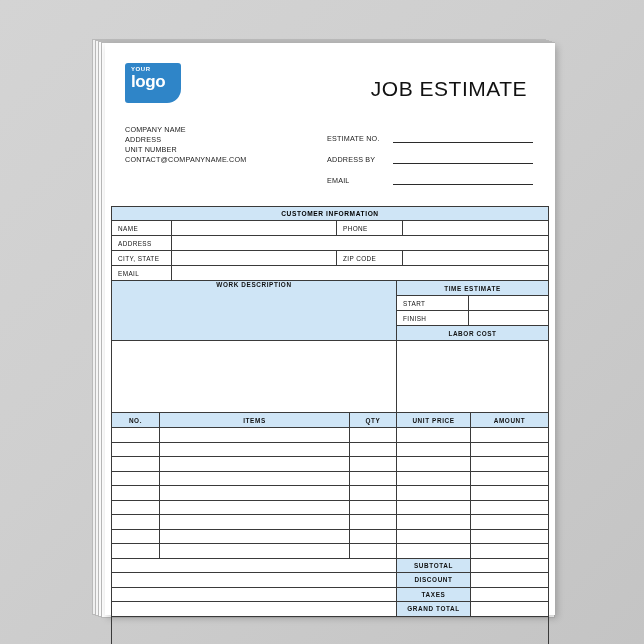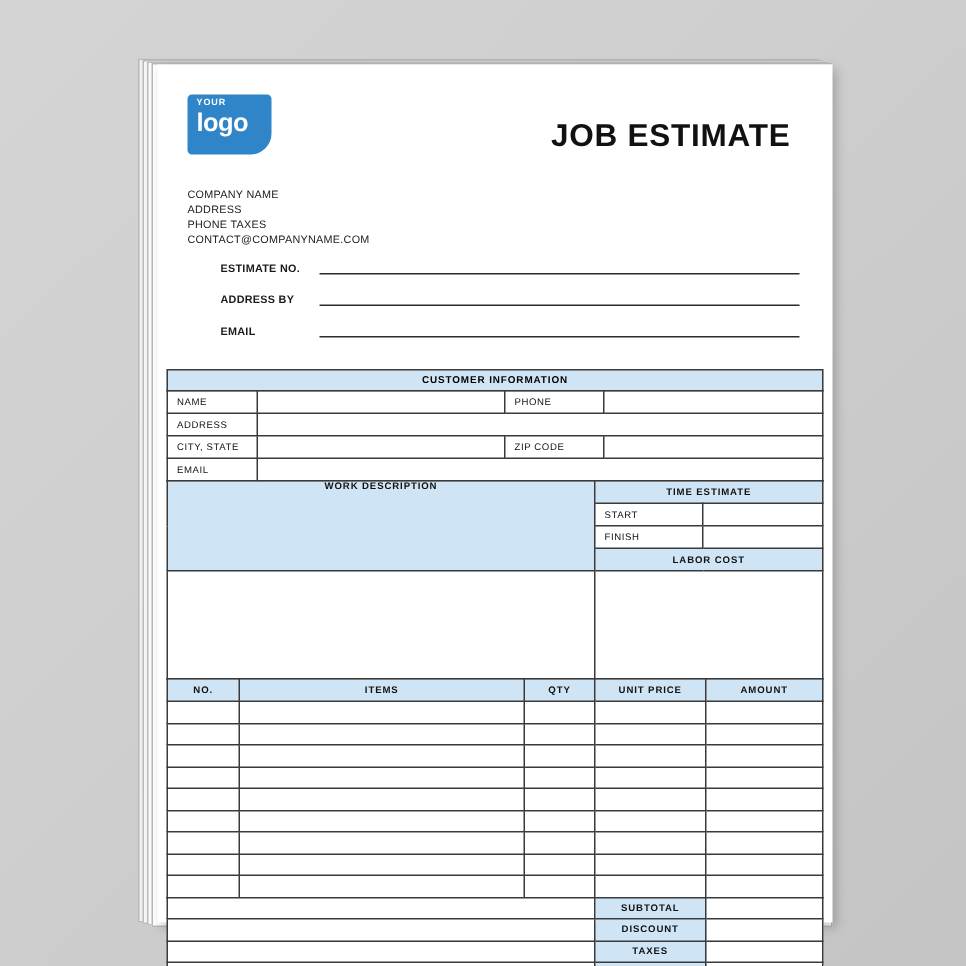--- a/index.html
+++ b/index.html
@@ -45,21 +45,21 @@
     position: absolute;
     left: 6px;
     top: 6px;
     right: 6px;
     bottom: 6px;
   }
 
   
   .header {
     display: flex;
-    align-items: flex-end;
+    align-items: center;
     justify-content: space-between;
     padding: 14px 10px 0 14px;
   }
   .logo {
     width: 56px;
     height: 40px;
     background: #2f85c8;
     border-radius: 3px 3px 14px 3px;
     color: #ffffff;
     position: relative;
@@ -73,47 +73,45 @@
     line-height: 7px;
   }
   .logo .logotext {
     font-size: 17px;
     font-weight: bold;
     line-height: 18px;
     letter-spacing: -0.4px;
   }
   .doc-title {
     font-size: 21px;
-    font-weight: bold;
+    font-weight: normal;
     letter-spacing: 0.5px;
     color: #111111;
     margin-top: 12px;
     margin-right: 12px;
   }
 
   
   .mid {
     display: flex;
     padding: 22px 10px 10px 14px;
     font-size: 7.2px;
     color: #1a1a1a;
-    flex-direction: column;
   }
   .company {
     width: 180px;
   }
   .company div {
     line-height: 10px;
     letter-spacing: 0.2px;
   }
   .meta {
     flex: 1;
     padding-left: 22px;
     padding-top: 8px;
-    font-weight: bold;
   }
   .meta-row {
     display: flex;
     align-items: flex-end;
     margin-bottom: 11px;
   }
   .meta-label {
     width: 66px;
     font-size: 7.2px;
     letter-spacing: 0.2px;
@@ -192,21 +190,21 @@
           <div class="your">YOUR</div>
           <div class="logotext">logo</div>
         </div>
         <div class="doc-title">JOB ESTIMATE</div>
       </div>
 
       <div class="mid">
         <div class="company">
           <div>COMPANY NAME</div>
           <div>ADDRESS</div>
-          <div>PHONE TAXES</div>
+          <div>UNIT NUMBER</div>
           <div>CONTACT@COMPANYNAME.COM</div>
         </div>
         <div class="meta">
           <div class="meta-row">
             <div class="meta-label">ESTIMATE NO.</div>
             <div class="meta-line"></div>
           </div>
           <div class="meta-row">
             <div class="meta-label">ADDRESS BY</div>
             <div class="meta-line"></div>

